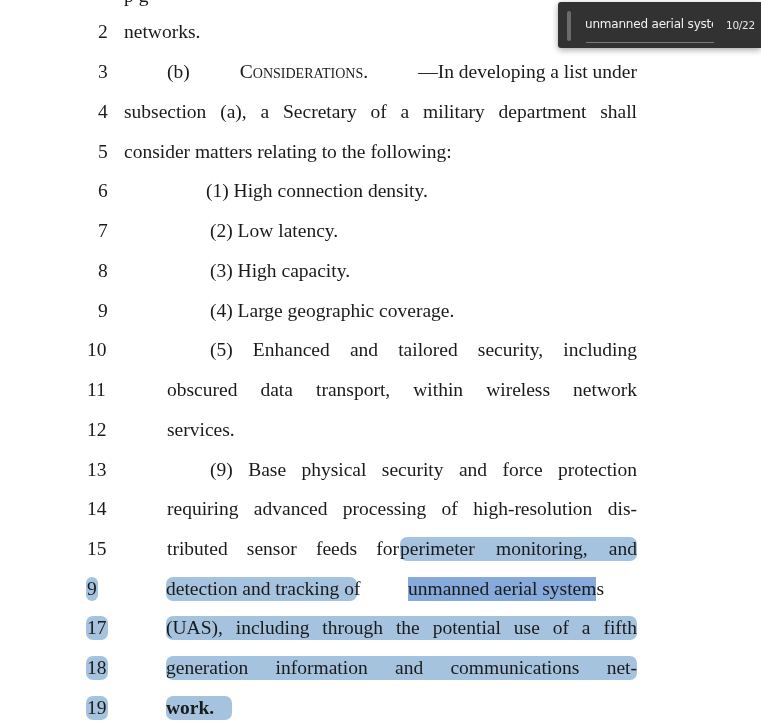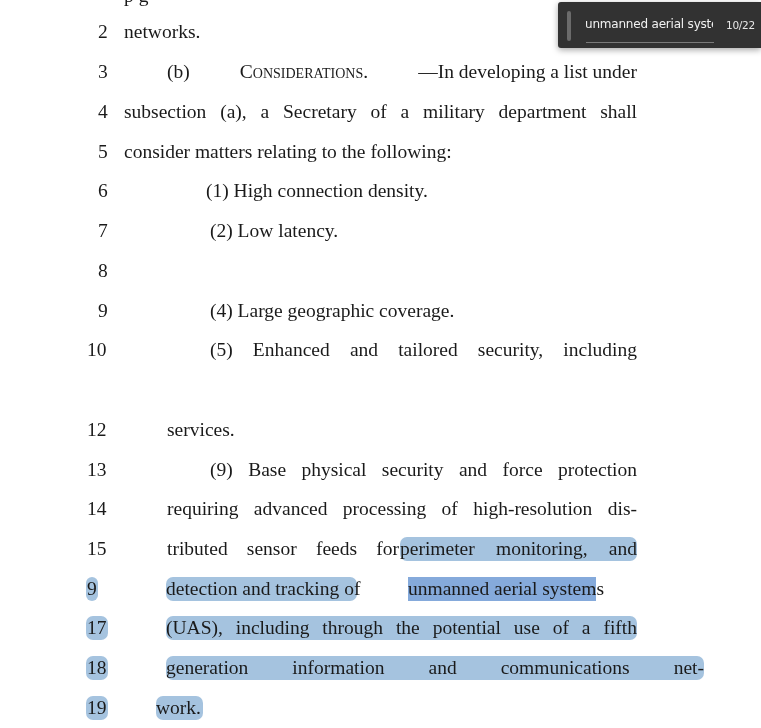--- a/index.html
+++ b/index.html
@@ -147,32 +147,37 @@
     <span class="txt" style="left:206px;">(1) High connection density.</span>
   </div>
 
   <div class="line" style="top:219px;">
     <span class="ln one">7</span>
     <span class="txt" style="left:210px;">(2) Low latency.</span>
   </div>
 
   <div class="line" style="top:259px;">
     <span class="ln one">8</span>
+    <span class="txt" style="left:210px;">(3) High capacity.</span>
   </div>
 
   <div class="line" style="top:299px;">
     <span class="ln one">9</span>
     <span class="txt" style="left:210px;">(4) Large geographic coverage.</span>
   </div>
 
   <div class="line" style="top:338px;">
     <span class="ln two">10</span>
     <span class="txt just" style="left:210px; width:427px;">(5) Enhanced and tailored security, including</span>
   </div>
 
+  <div class="line" style="top:378px;">
+    <span class="ln two">11</span>
+    <span class="txt just" style="left:167px; width:470px;">obscured data transport, within wireless network</span>
+  </div>
 
   <div class="line" style="top:418px;">
     <span class="ln two">12</span>
     <span class="txt" style="left:167px;">services.</span>
   </div>
 
   <div class="line" style="top:458px;">
     <span class="ln two">13</span>
     <span class="txt just" style="left:210px; width:427px;">(9) Base physical security and force protection</span>
   </div>
@@ -194,26 +199,26 @@
     <span class="txt just hl2" style="left:408px; width:188px;">unmanned aerial systems</span>
   </div>
 
   <div class="line" style="top:616px;">
     <span class="ln two hl">17</span>
     <span class="txt just hl" style="left:166px; width:471px;">(UAS), including through the potential use of a fifth</span>
   </div>
 
   <div class="line" style="top:656px;">
     <span class="ln two hl">18</span>
-    <span class="txt just hl" style="left:166px; width:538px;">generation information and communications net-</span>
+    <span class="txt just hl" style="left:166px; width:471px;">generation information and communications net-</span>
   </div>
 
   <div class="line" style="top:696px;">
     <span class="ln two hl">19</span>
-    <span class="txt hl" style="left:156px; padding-right:2px;">work.</span>
+    <span class="txt hl" style="left:166px; padding-right:18px;font-weight:bold;">work.</span>
   </div>
 
   <div class="search-pop">
     <div class="search-handle"></div>
     <div class="search-input">unmanned aerial syste</div>
     <div class="search-underline"></div>
     <div class="search-count">10/22</div>
   </div>
 
 </div>

